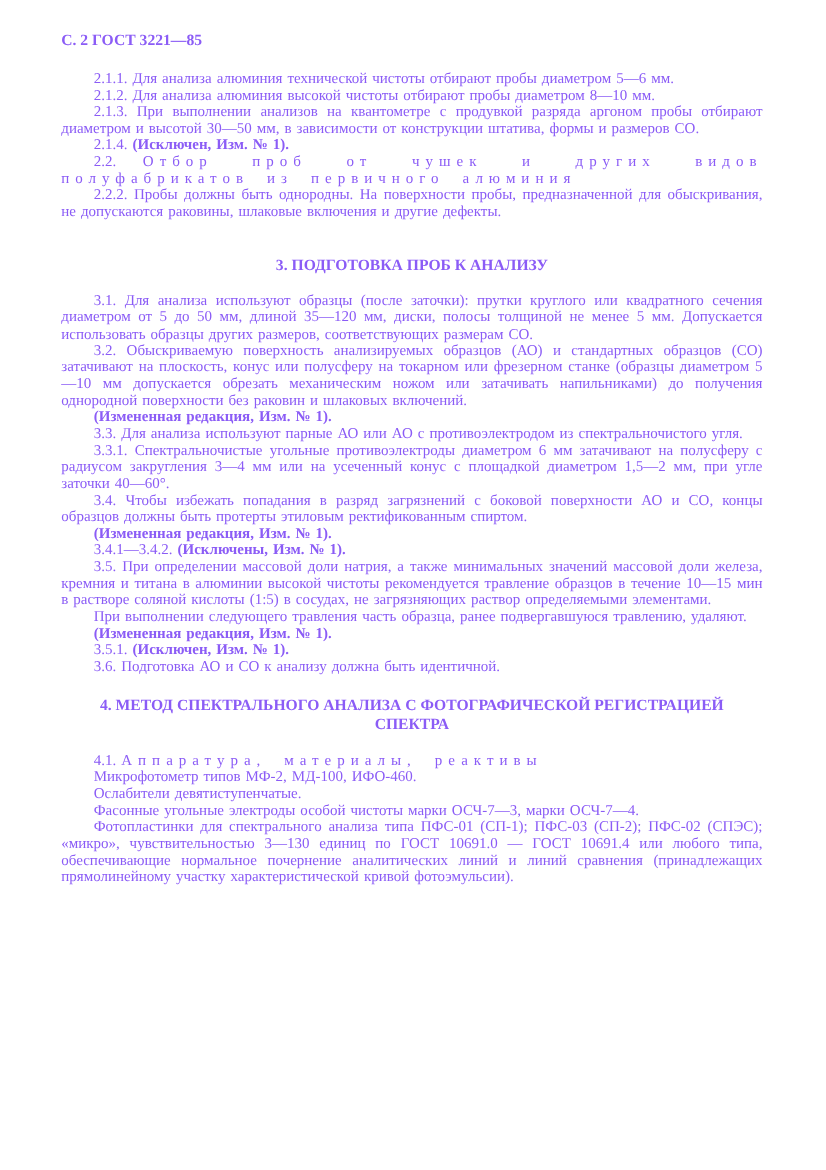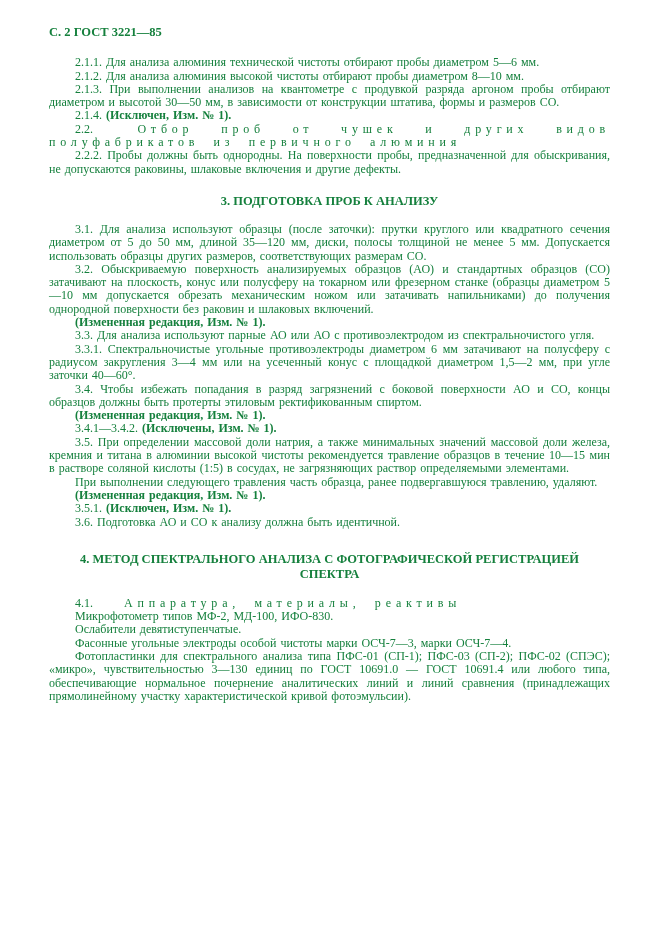--- a/index.html
+++ b/index.html
@@ -6,21 +6,21 @@
     margin: 0;
     padding: 0;
     background: #ffffff;
   }
   .page {
     position: relative;
     width: 661px;
     height: 936px;
     box-sizing: border-box;
     background: #ffffff;
-    color: #15803d;
+    color: #8b5cf6;
     font-family: "Liberation Serif", "DejaVu Serif", serif;
     font-size: 12px;
     line-height: 13.3px;
     padding: 26px 51px 0 49px;
     overflow: hidden;
   }
   .doc-header {
     font-weight: bold;
     font-size: 12.5px;
     margin: 0 0 17px 0;
@@ -33,33 +33,32 @@
   }
   .num {
     font-weight: normal;
   }
   .note {
     font-weight: bold;
   }
   .sparse {
     letter-spacing: 0.40em;
     word-spacing: 0.55em;
-    margin-left: 27px;
   }
   h2.sec-h {
     font-size: 12.5px;
     line-height: 15px;
     font-weight: bold;
     text-align: center;
     text-indent: 0;
-    margin: 18px 0 14px 0;
+    margin: 29px 0 14px 0;
   }
   h2.sec-h4 {
     max-width: 512px;
-    margin: 23px auto 15px auto;
+    margin: 17px auto 15px auto;
   }
 </style>
 </head>
 <body>
 
 <div class="page">
 
   <div class="doc-header">С. 2 ГОСТ 3221—85</div>
 
   <p class="para">2.1.1. Для анализа алюминия технической чистоты отбирают пробы диаметром 5—6 мм.</p>
@@ -85,18 +84,18 @@
   <p class="para">3.5. При определении массовой доли натрия, а также минимальных значений массовой доли железа, кремния и титана в алюминии высокой чистоты рекомендуется травление образцов в течение 10—15 мин в растворе соляной кислоты (1:5) в сосудах, не загрязняющих раствор определяемыми элементами.</p>
   <p class="para">При выполнении следующего травления часть образца, ранее подвергавшуюся травлению, удаляют.</p>
   <p class="para"><b class="note">(Измененная редакция, Изм. № 1).</b></p>
   <p class="para"><span class="num">3.5.1.</span> <b class="note">(Исключен, Изм. № 1).</b></p>
   <p class="para">3.6. Подготовка АО и СО к анализу должна быть идентичной.</p>
 
   <h2 class="sec-h sec-h4">4. МЕТОД СПЕКТРАЛЬНОГО АНАЛИЗА С ФОТОГРАФИЧЕСКОЙ РЕГИСТРАЦИЕЙ СПЕКТРА</h2>
 
   <p class="para"><span class="num">4.1.</span> <span class="sparse">Аппаратура, материалы, реактивы</span></p>
 
-  <p class="para">Микрофотометр типов МФ-2, МД-100, ИФО-830.</p>
+  <p class="para">Микрофотометр типов МФ-2, МД-100, ИФО-460.</p>
   <p class="para">Ослабители девятиступенчатые.</p>
   <p class="para">Фасонные угольные электроды особой чистоты марки ОСЧ-7—3, марки ОСЧ-7—4.</p>
   <p class="para">Фотопластинки для спектрального анализа типа ПФС-01 (СП-1); ПФС-03 (СП-2); ПФС-02 (СПЭС); «микро», чувствительностью 3—130 единиц по ГОСТ 10691.0 — ГОСТ 10691.4 или любого типа, обеспечивающие нормальное почернение аналитических линий и линий сравнения (принадлежащих прямолинейному участку характеристической кривой фотоэмульсии).</p>
 
 </div>
 
 </body></html>

